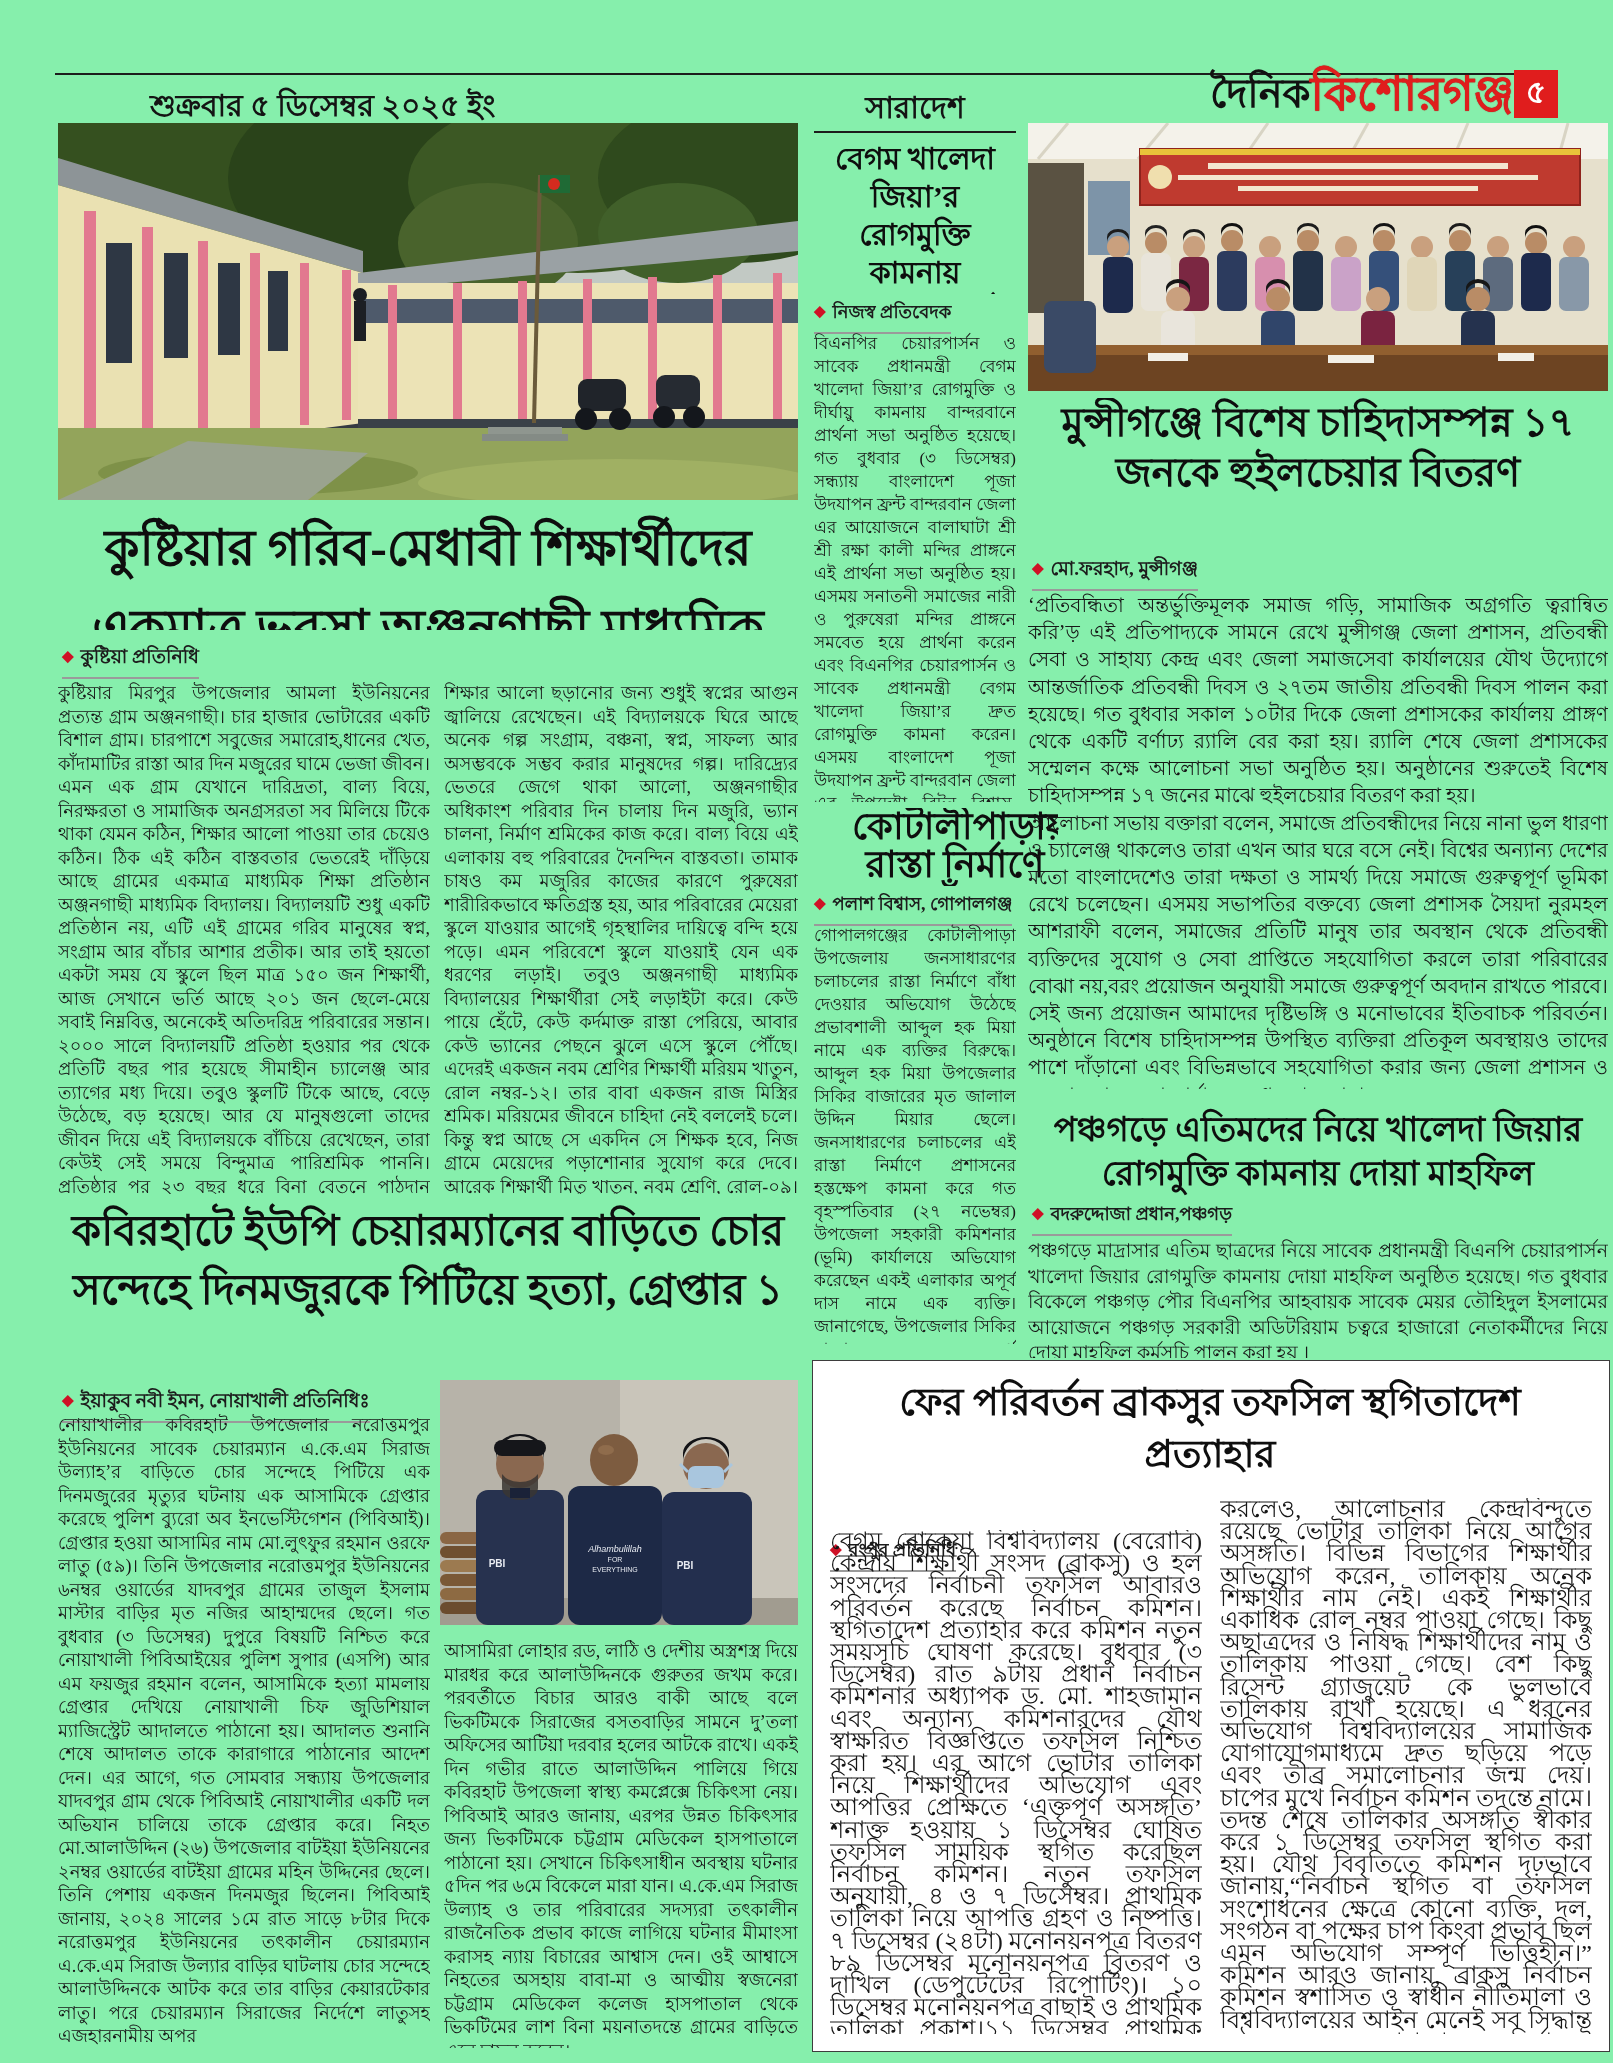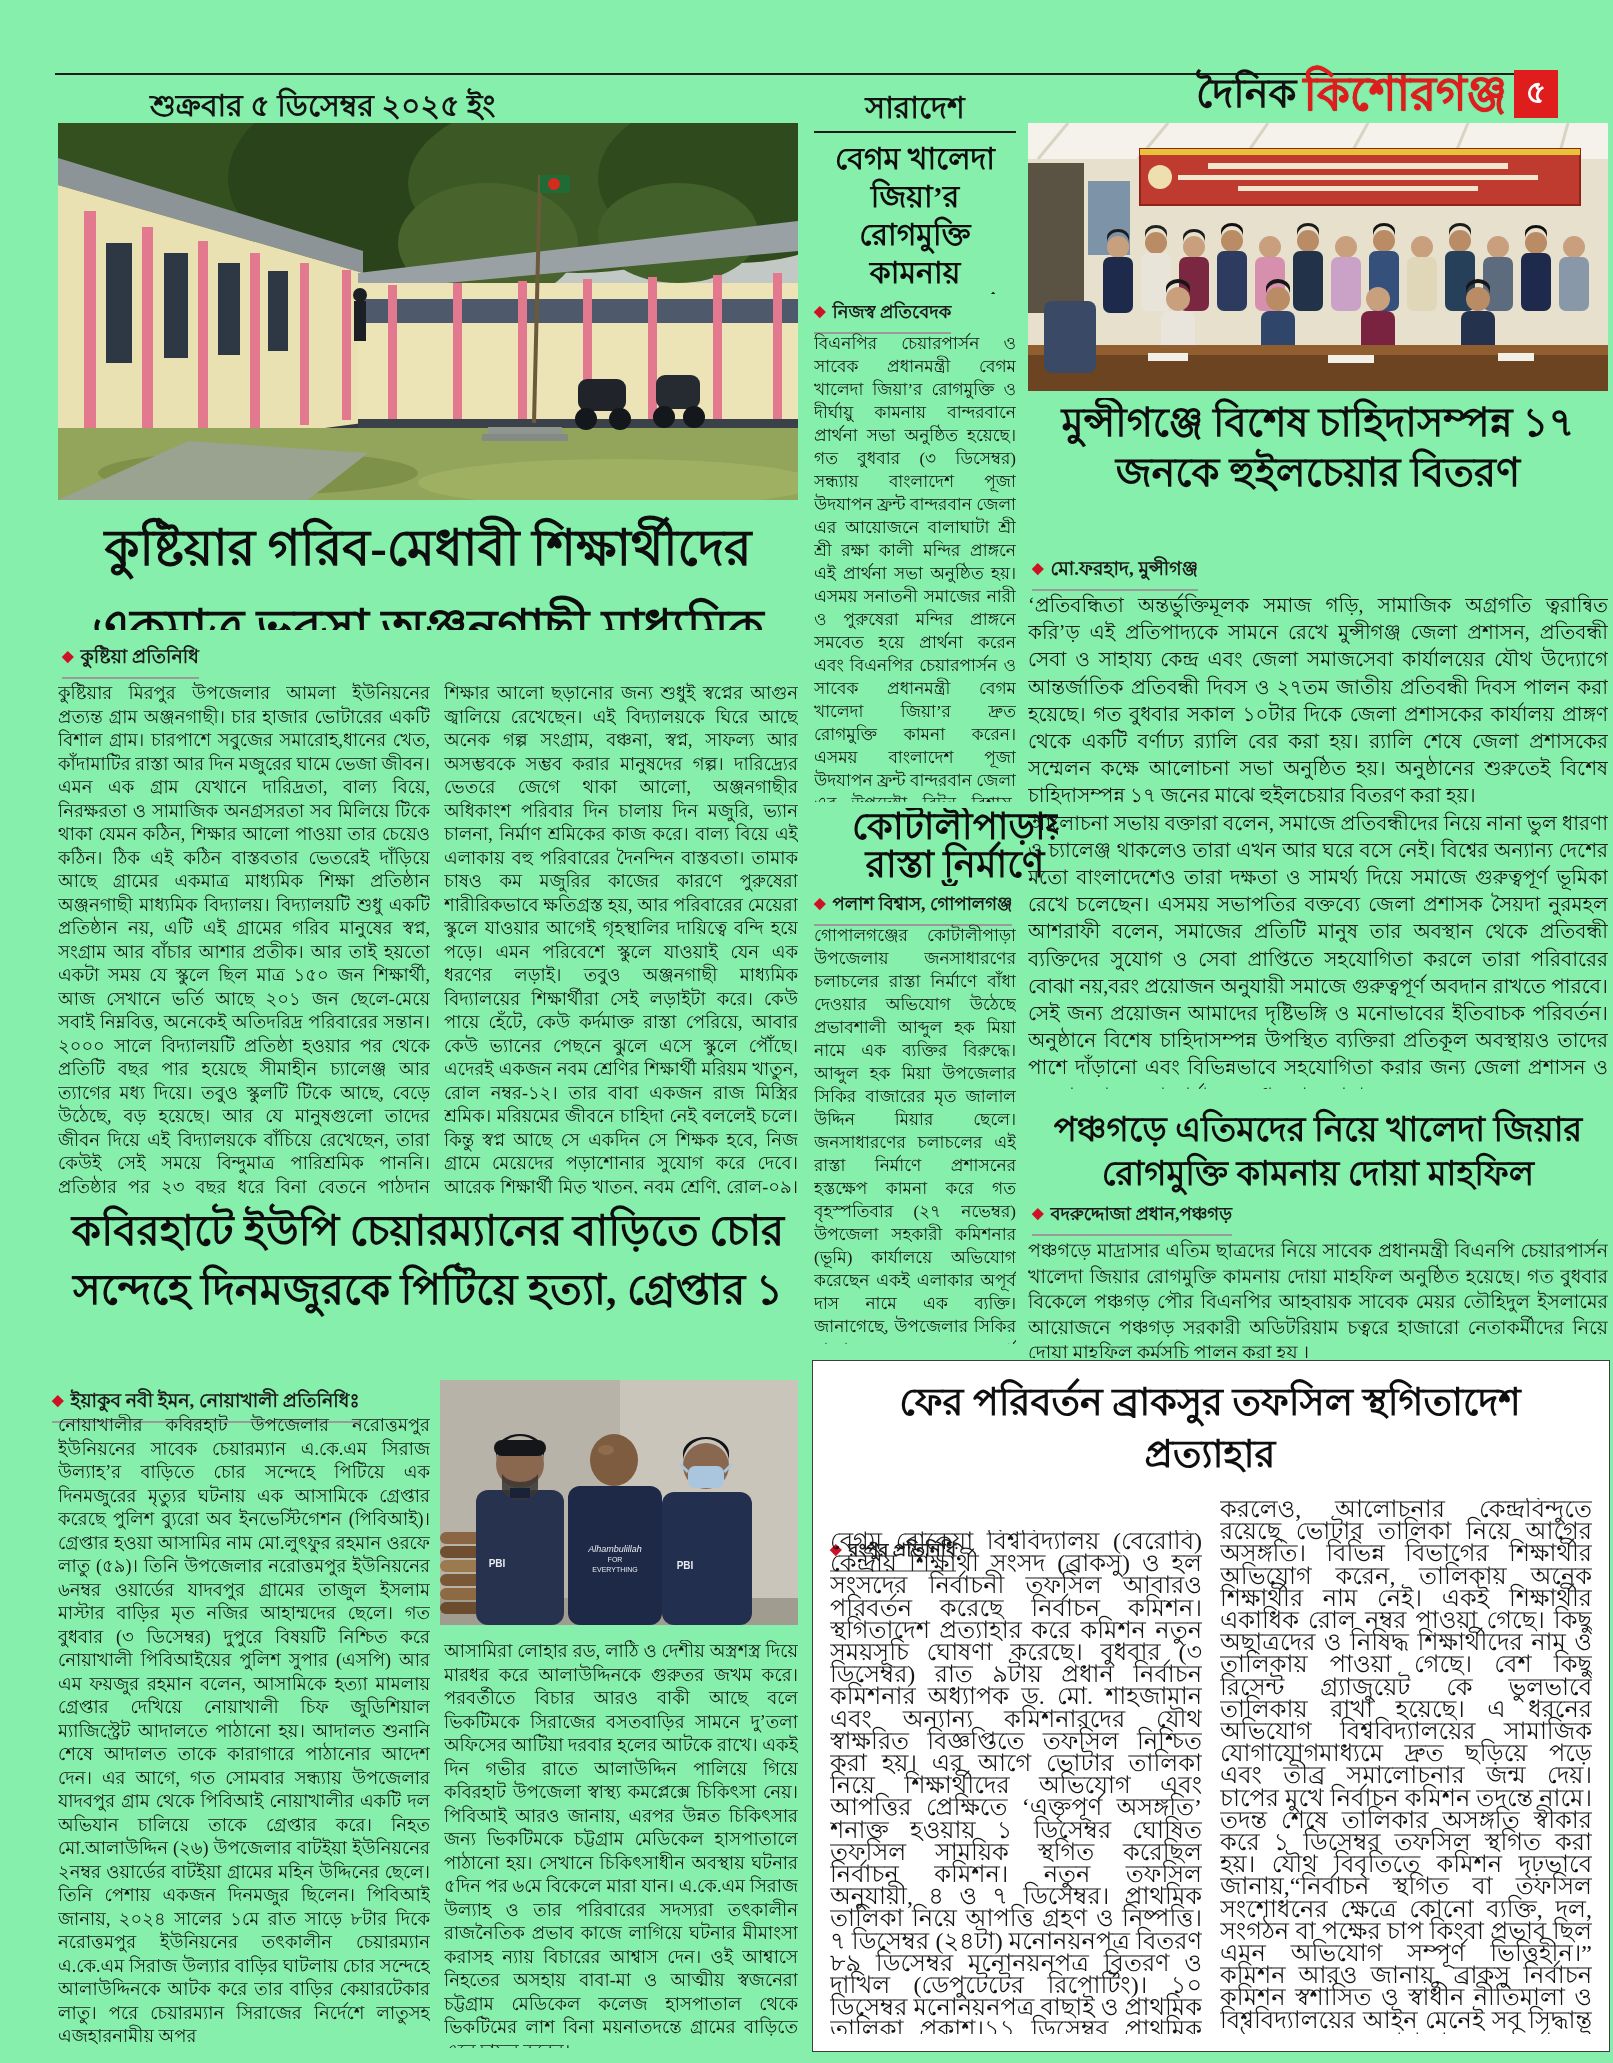--- a/index.html
+++ b/index.html
@@ -12,21 +12,21 @@
             font-family:"Liberation Serif",serif;}
   .byline{font-size:19px;font-weight:bold;color:#1c1c1c;border-bottom:2px solid #9a9a9a;
           padding-bottom:3px;display:inline-block;white-space:nowrap;}
   .dmark{color:#cf1126;font-size:15px;margin-right:7px;vertical-align:2px;}
   .bodytext{font-size:18px;line-height:23.5px;text-align:justify;color:#161616;overflow:hidden;}
   .bodytext p{margin:0;}
   .midbody{font-size:17px;line-height:23px;}
   .bigbody{font-size:20px;line-height:27.2px;}
   .pgbody{font-size:19px;line-height:25.5px;}
   .boxbody{font-size:24px;line-height:22.2px;}
-  .masthead{display:flex;align-items:center;gap:7px;}
+  .masthead{display:flex;align-items:center;}
   .mh-black{font-size:40px;font-weight:bold;color:#111;line-height:1;}
   .mh-red{font-size:47px;font-weight:bold;color:#e01d1d;line-height:1;
           text-shadow:0 0 1px #9e0f0f;}
   .pagenum{width:44px;height:48px;background:#e01d1d;color:#fff;display:flex;
            align-items:center;justify-content:center;font-size:32px;font-weight:bold;}
   .photo{overflow:hidden;background:#cfcfc7;}
   .photo svg{display:block;}
   .overlaytext{position:absolute;color:#e9ecf2;font-family:"Liberation Sans",sans-serif;
                text-align:center;line-height:1.15;margin-top:36px;}
   .bracksu-box{border:1.5px solid #3d3d3d;background:#fff;}
@@ -115,21 +115,21 @@
   </div>
 
   <div class="abs headline" style="left:58px;top:508px;width:740px;height:122px;font-size:50px;line-height:80px;">কুষ্টিয়ার গরিব-মেধাবী শিক্ষার্থীদের একমাত্র ভরসা অঞ্জনগাছী মাধ্যমিক বিদ্যালয়</div>
   <div class="abs" style="left:62px;top:642px;">
     <span class="byline"><span class="dmark">◆</span><span>কুষ্টিয়া প্রতিনিধি</span></span>
   </div>
   <div class="abs bodytext" style="left:58px;top:682px;width:372px;height:512px;">কুষ্টিয়ার মিরপুর উপজেলার আমলা ইউনিয়নের প্রত্যন্ত গ্রাম অঞ্জনগাছী। চার হাজার ভোটারের একটি বিশাল গ্রাম। চারপাশে সবুজের সমারোহ,ধানের খেত, কাঁদামাটির রাস্তা আর দিন মজুরের ঘামে ভেজা জীবন। এমন এক গ্রাম যেখানে দারিদ্রতা, বাল্য বিয়ে, নিরক্ষরতা ও সামাজিক অনগ্রসরতা সব মিলিয়ে টিকে থাকা যেমন কঠিন, শিক্ষার আলো পাওয়া তার চেয়েও কঠিন। ঠিক এই কঠিন বাস্তবতার ভেতরেই দাঁড়িয়ে আছে গ্রামের একমাত্র মাধ্যমিক শিক্ষা প্রতিষ্ঠান অঞ্জনগাছী মাধ্যমিক বিদ্যালয়। বিদ্যালয়টি শুধু একটি প্রতিষ্ঠান নয়, এটি এই গ্রামের গরিব মানুষের স্বপ্ন, সংগ্রাম আর বাঁচার আশার প্রতীক। আর তাই হয়তো একটা সময় যে স্কুলে ছিল মাত্র ১৫০ জন শিক্ষার্থী, আজ সেখানে ভর্তি আছে ২০১ জন ছেলে-মেয়ে সবাই নিম্নবিত্ত, অনেকেই অতিদরিদ্র পরিবারের সন্তান। ২০০০ সালে বিদ্যালয়টি প্রতিষ্ঠা হওয়ার পর থেকে প্রতিটি বছর পার হয়েছে সীমাহীন চ্যালেঞ্জ আর ত্যাগের মধ্য দিয়ে। তবুও স্কুলটি টিকে আছে, বেড়ে উঠেছে, বড় হয়েছে। আর যে মানুষগুলো তাদের জীবন দিয়ে এই বিদ্যালয়কে বাঁচিয়ে রেখেছেন, তারা কেউই সেই সময়ে বিন্দুমাত্র পারিশ্রমিক পাননি। প্রতিষ্ঠার পর ২৩ বছর ধরে বিনা বেতনে পাঠদান করেছেন শিক্ষকরা। ০৬ জুলাই ২০২২ সালে বিদ্যালয়টি এমপিওভুক্ত হওয়ায় তারা অবশেষে সরকারি বেতন পেতে শুরু করেন, কিন্তু এর আগে বহুবছর ধরে তারা গ্রামে</div>
   <div class="abs bodytext" style="left:444px;top:682px;width:354px;height:512px;">শিক্ষার আলো ছড়ানোর জন্য শুধুই স্বপ্নের আগুন জ্বালিয়ে রেখেছেন। এই বিদ্যালয়কে ঘিরে আছে অনেক গল্প সংগ্রাম, বঞ্চনা, স্বপ্ন, সাফল্য আর অসম্ভবকে সম্ভব করার মানুষদের গল্প। দারিদ্র্যের ভেতরে জেগে থাকা আলো, অঞ্জনগাছীর অধিকাংশ পরিবার দিন চালায় দিন মজুরি, ভ্যান চালনা, নির্মাণ শ্রমিকের কাজ করে। বাল্য বিয়ে এই এলাকায় বহু পরিবারের দৈনন্দিন বাস্তবতা। তামাক চাষও কম মজুরির কাজের কারণে পুরুষেরা শারীরিকভাবে ক্ষতিগ্রস্ত হয়, আর পরিবারের মেয়েরা স্কুলে যাওয়ার আগেই গৃহস্থালির দায়িত্বে বন্দি হয়ে পড়ে। এমন পরিবেশে স্কুলে যাওয়াই যেন এক ধরণের লড়াই। তবুও অঞ্জনগাছী মাধ্যমিক বিদ্যালয়ের শিক্ষার্থীরা সেই লড়াইটা করে। কেউ পায়ে হেঁটে, কেউ কর্দমাক্ত রাস্তা পেরিয়ে, আবার কেউ ভ্যানের পেছনে ঝুলে এসে স্কুলে পৌঁছে। এদেরই একজন নবম শ্রেণির শিক্ষার্থী মরিয়ম খাতুন, রোল নম্বর-১২। তার বাবা একজন রাজ মিস্ত্রির শ্রমিক। মরিয়মের জীবনে চাহিদা নেই বললেই চলে। কিন্তু স্বপ্ন আছে সে একদিন সে শিক্ষক হবে, নিজ গ্রামে মেয়েদের পড়াশোনার সুযোগ করে দেবে। আরেক শিক্ষার্থী মিতু খাতুন, নবম শ্রেণি, রোল-০৯। তার বাবা একজন দিন মজুর। প্রতিদিন তিনি নিজের আয়ের অর্ধেক বাড়ির প্রয়োজন মেটানোর পাশাপাশি তাকে পড়াতে চলতে হয়। তবুও মেয়েটির পড়াশোনা বন্ধ হয়নি কারণ তার বাবা জানেন, মেয়েটিকে শিক্ষিত করতে পারলে হয়তো একদিন সে এই দারিদ্র্যের চক্র ভাঙতে পারবে। নবম শ্রেণির আরেক শিক্ষার্থী সাগর, রোল-০২।</div>
 
   <div class="abs headline" style="left:58px;top:1202px;width:740px;height:178px;font-size:42px;line-height:59px;">কবিরহাটে ইউপি চেয়ারম্যানের বাড়িতে চোর সন্দেহে দিনমজুরকে পিটিয়ে হত্যা, গ্রেপ্তার ১</div>
-  <div class="abs" style="left:52px;top:1386px;">
+  <div class="abs" style="left:62px;top:1386px;">
     <span class="byline"><span class="dmark">◆</span><span>ইয়াকুব নবী ইমন, নোয়াখালী প্রতিনিধিঃ</span></span>
   </div>
 
   <div class="abs photo" style="left:440px;top:1380px;width:358px;height:245px;">
     <svg width="358" height="245" viewBox="0 0 358 245">
       <rect width="358" height="245" fill="#b7b3a9"></rect>
       <rect x="180" width="178" height="245" fill="#c9c5ba"></rect>
       <rect y="218" width="358" height="27" fill="#a19c90"></rect>
 
       <g>

